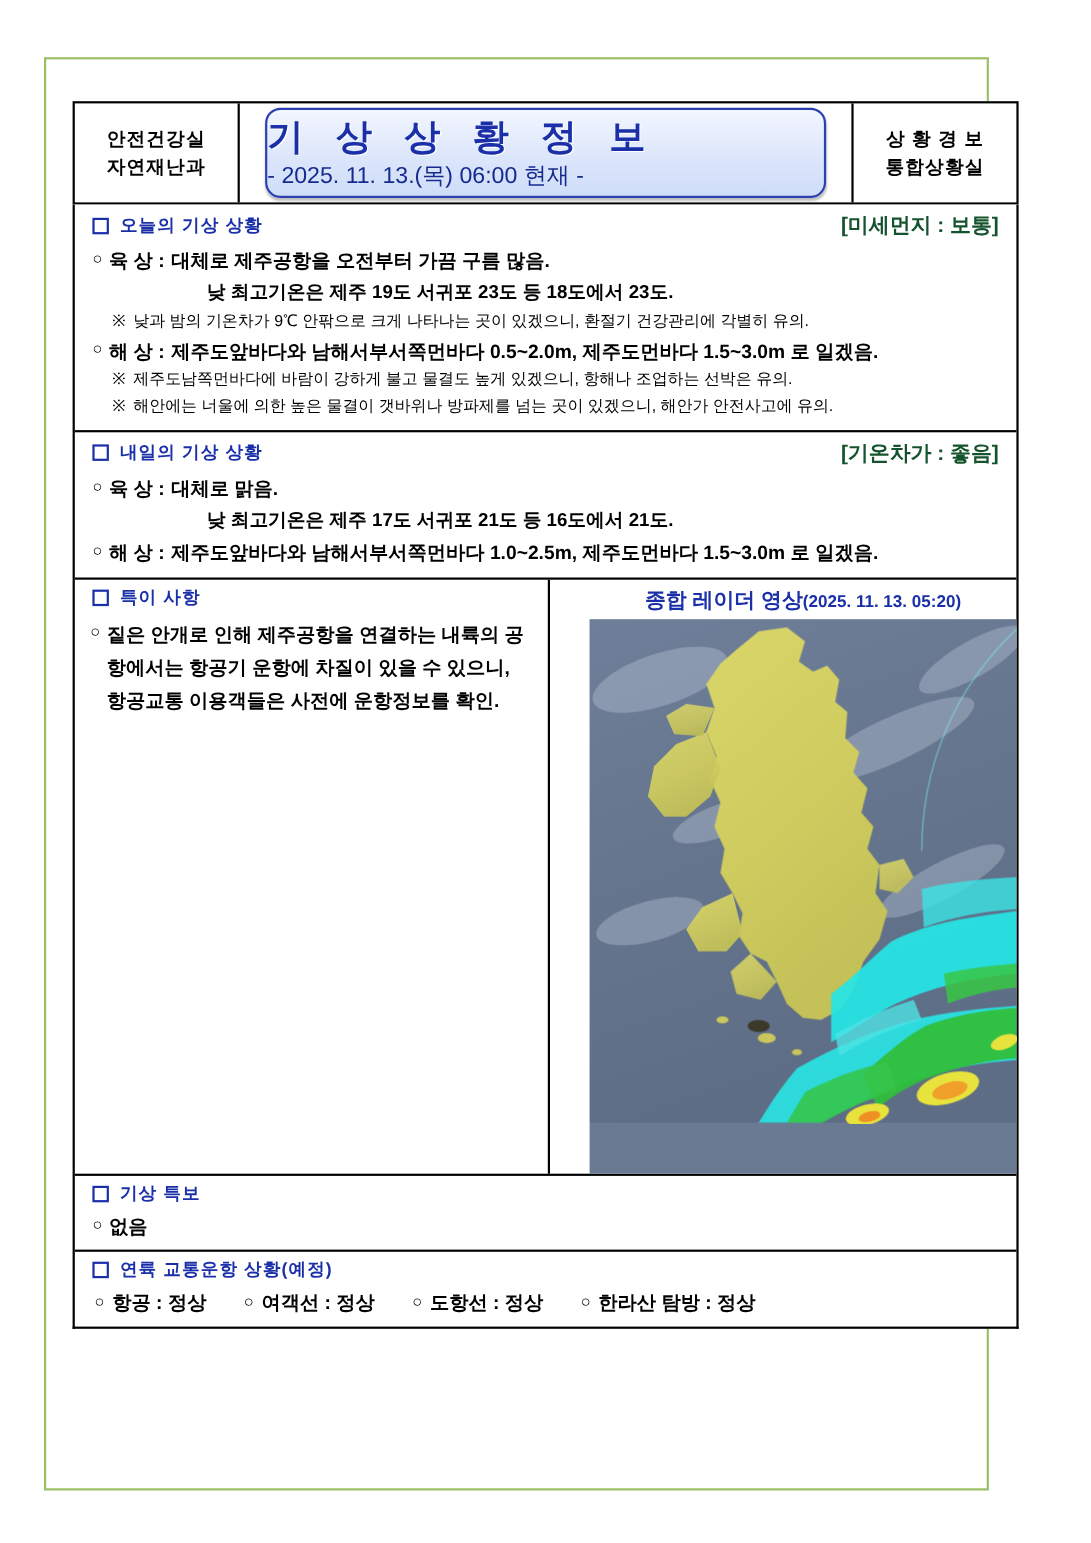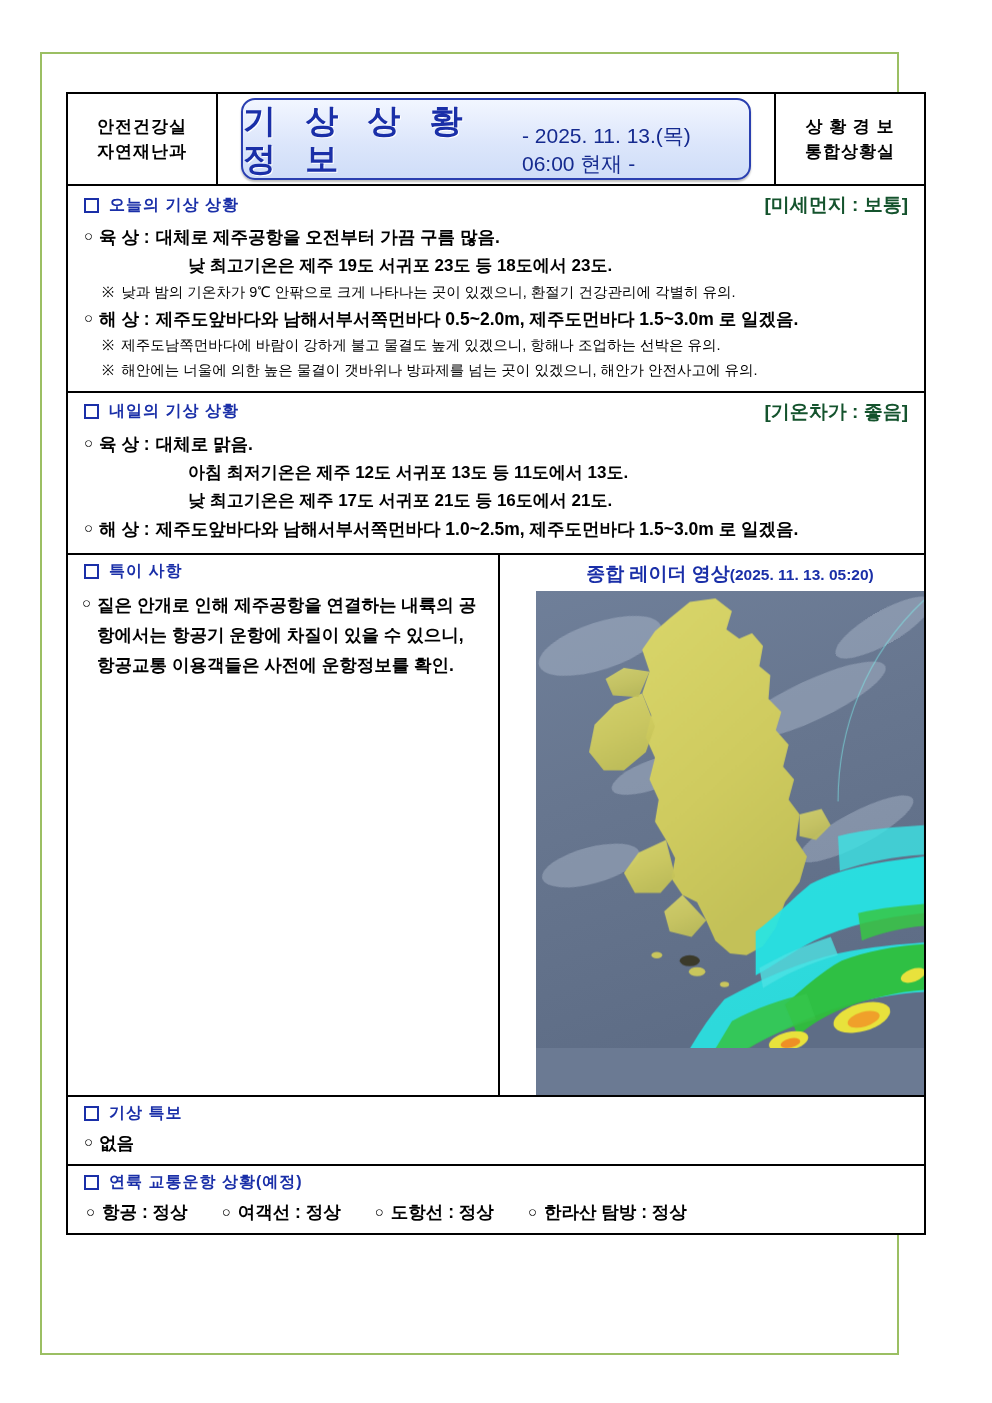--- a/index.html
+++ b/index.html
@@ -68,22 +68,22 @@
     position: relative;
   }
   .title-plate {
     width: 506px;
     height: 78px;
     border: 2px solid #2a3fb0;
     border-radius: 14px;
     background: linear-gradient(180deg,#f2f6ff 0%, #dce6fb 55%, #cfddf8 100%);
     box-shadow: 0 2px 2px rgba(0,0,0,0.25);
     display: flex;
-    flex-direction: row;
-    align-items: flex-end;
+    flex-direction: column;
+    align-items: flex-start;
     justify-content: center;
   }
   .title-main {
     font-size: 33px;
     font-weight: bold;
     color: #1a2fa8;
     letter-spacing: 10px;
     text-shadow: 1px 1px 0 #ffffff;
     line-height: 1.15;
   }
@@ -315,21 +315,20 @@
             <span>내일의 기상 상황</span>
           </div>
           <div class="sec-badge">[기온차가 : 좋음]</div>
         </div>
         <div class="lines">
           <div class="line">
             <span class="bullet">○</span>
             <span>육 상 :</span>
             <span style="margin-left:6px">대체로 맑음.</span>
           </div>
-          <div class="line-indent">아침 최저기온은 제주 12도 서귀포 13도 등 11도에서 13도.</div>
           <div class="line-indent">낮 최고기온은 제주 17도 서귀포 21도 등 16도에서 21도.</div>
           <div class="line">
             <span class="bullet">○</span>
             <span>해 상 :</span>
             <span style="margin-left:6px">제주도앞바다와 남해서부서쪽먼바다 1.0~2.5m, 제주도먼바다 1.5~3.0m 로 일겠음.</span>
           </div>
         </div>
       </div>
 
       <div class="section">

